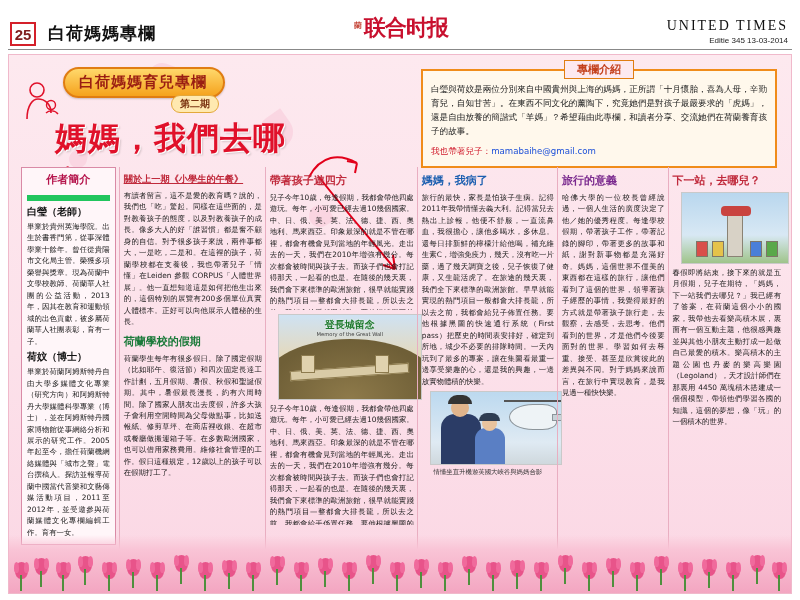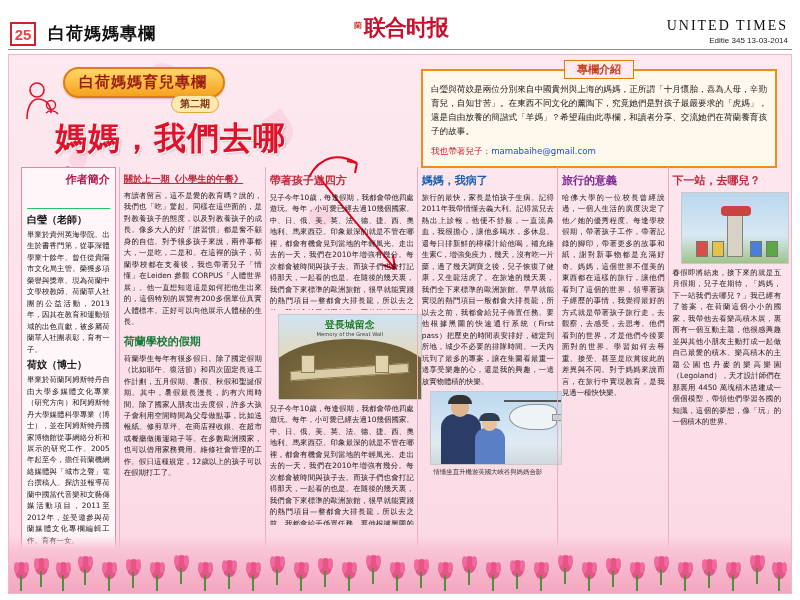--- a/index.html
+++ b/index.html
@@ -13,21 +13,21 @@
   }
 
   
   .masthead {
     position: absolute; left: 0; top: 0; width: 800px; height: 52px;
     background: #ffffff;
   }
   .page-num {
     position: absolute; left: 10px; top: 22px;
     width: 26px; height: 24px;
-    border: 2px solid #d4202a; color: #ef4444;
+    border: 2px solid #d4202a; color: #7f1d1d;
     font-size: 15px; font-weight: bold;
     display: flex; align-items: center; justify-content: center;
     font-family: "Liberation Sans", sans-serif;
   }
   .page-title-cn {
     position: absolute; left: 48px; top: 22px;
     font-size: 17px; font-weight: bold; color: #111;
     letter-spacing: 1px;
   }
   .logo-wrap {
@@ -155,22 +155,22 @@
     position: absolute; top: 0; width: 1px; height: 100%;
     background: #e9aec1;
   }
 
   
   .author-box {
     border: 1px solid #d98aa6; background: #fff6f9;
     padding: 4px 5px 6px 5px;
   }
   .author-title {
-    text-align: right; font-size: 11px; font-weight: bold; color: #b5134b;
-    border-bottom: 1px solid #22c55e; padding-bottom: 21px; margin-bottom: 4px;
+    text-align: center; font-size: 11px; font-weight: bold; color: #b5134b;
+    border-bottom: 6px solid #22c55e; padding-bottom: 8px; margin-bottom: 4px;
   }
   .author-name {
     font-size: 10px; font-weight: bold; color: #111; margin: 3px 0 2px;
   }
   .body-text {
     font-size: 7.4px; line-height: 1.55; color: #1a1a1a; text-align: justify;
   }
 
   .sec-head {
     font-size: 11px; font-weight: bold; color: #c02a3c; text-align: left;

